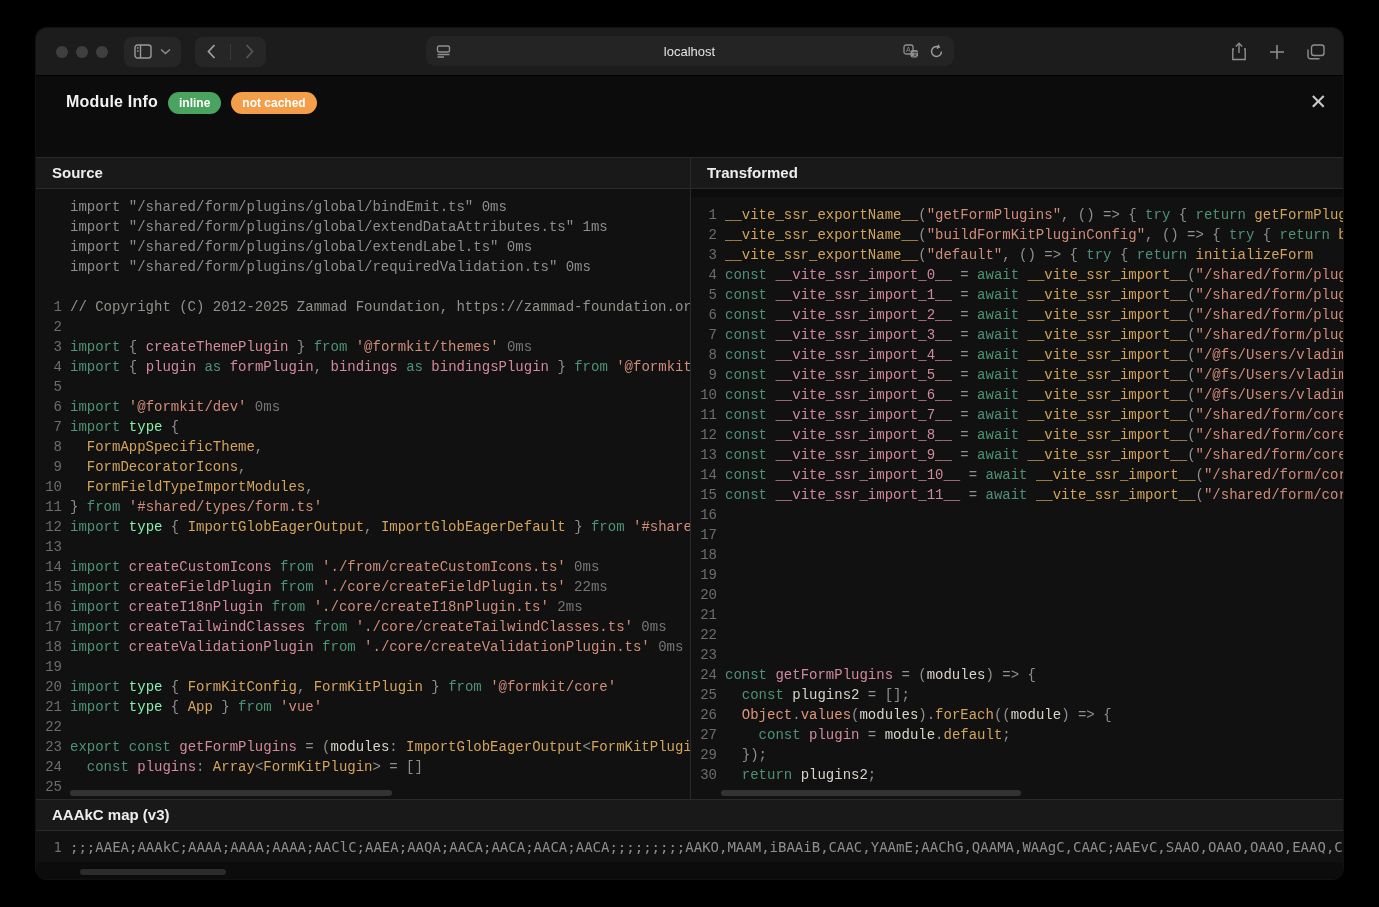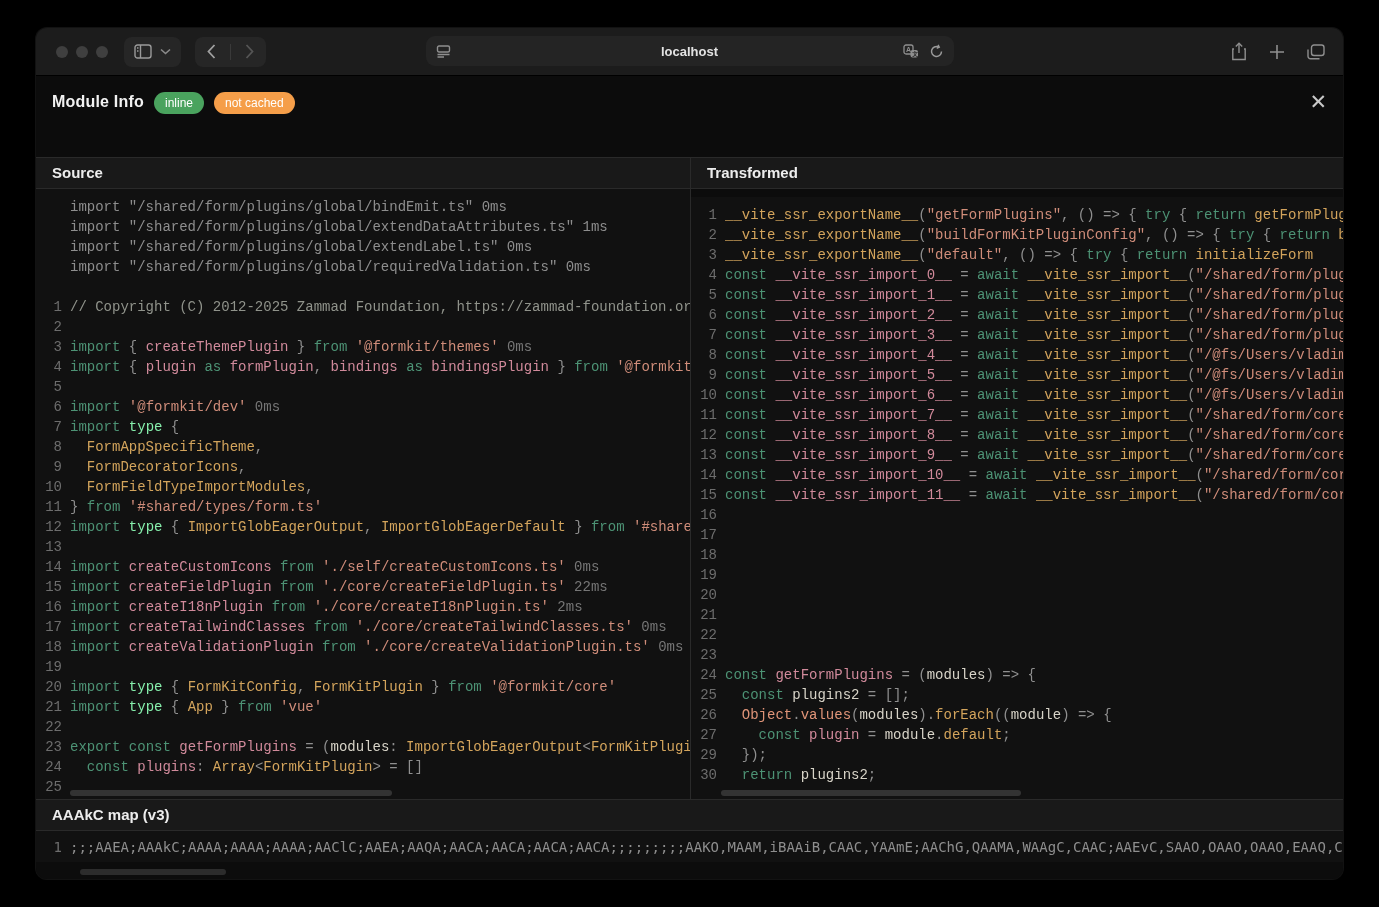--- a/index.html
+++ b/index.html
@@ -11,29 +11,29 @@
     border-bottom:1px solid #000;}
   .lights{display:flex;gap:8px;margin-left:20px;}
   .light{width:12px;height:12px;border-radius:50%;background:#3f3f3f;}
   .tbgroup{display:flex;align-items:center;background:#262626;border-radius:8px;height:30px;
     margin-left:16px;padding:0 10px;gap:8px;}
   .tbgroup.nav{margin-left:14px;padding:0 12px;}
   .navdiv{width:1px;height:16px;background:#3a3a3a;margin:0 6px;}
   .icon{color:#9a9a9a;display:inline-flex;align-items:center;justify-content:center;}
   .icon svg{display:block;}
   .urlbar{position:absolute;left:50%;transform:translateX(-50%);top:8px;width:528px;height:30px;
-    background:#242424;border-radius:9px;display:flex;align-items:center;padding:0 10px;box-sizing:border-box;font-weight:bold;}
+    background:#242424;border-radius:9px;display:flex;align-items:center;padding:0 10px;box-sizing:border-box;}
   .urltext{position:absolute;left:0;right:0;text-align:center;color:#e3e3e3;font-size:13px;}
   .url-right{position:absolute;right:10px;display:flex;align-items:center;gap:10px;}
   .tb-right{position:absolute;right:18px;display:flex;align-items:center;gap:22px;}
   
   .info{padding:15px 16px 0 16px;height:66px;background:#0c0c0c;box-sizing:content-box;}
   .inforow{display:flex;align-items:center;}
-  .mtitle{color:#f2f2f2;font-size:16px;font-weight:bold;letter-spacing:.2px;}
-  .badge{border-radius:999px;color:#fff;font-size:12px;font-weight:normal;padding:4px 11px;margin-left:10px;}
+  .mtitle{color:#f2f2f2;font-size:16px;font-weight:bold;letter-spacing:.2px;margin-left:14px;}
+  .badge{border-radius:999px;color:#fff;font-size:12px;font-weight:bold;padding:4px 11px;margin-left:10px;}
   .spacer{flex:1;}
   .tbadge{border-radius:999px;background:#8f929c;color:#fff;font-size:12px;font-weight:bold;
     padding:4px 11px;margin-left:10px;}
   .closebtn{color:#c9c9c9;font-size:21px;line-height:1;margin-left:22px;cursor:default;font-weight:300;}
   .path{font-family:"DejaVu Sans Mono",monospace;font-size:14px;color:#9a9a9a;margin-top:8px;}
   
   .panels{display:grid;grid-template-columns:654px 1fr;border-top:1px solid #2a2a2a;height:641px;}
   .panel{overflow:hidden;display:flex;flex-direction:column;}
   .panel+.panel{border-left:1px solid #2a2a2a;gap:8px;}
   .phead{height:30px;line-height:30px;padding-left:16px;background:#191919;border-bottom:1px solid #2a2a2a;
@@ -168,21 +168,21 @@
           <div class="cl"><span class="ln">4</span><span class="ct"><span class="tk-kw">import</span><span class="tk-p"> { </span><span class="tk-id">plugin</span><span class="tk-p"> </span><span class="tk-kw">as</span><span class="tk-p"> </span><span class="tk-id">formPlugin</span><span class="tk-p">, </span><span class="tk-id">bindings</span><span class="tk-p"> </span><span class="tk-kw">as</span><span class="tk-p"> </span><span class="tk-id">bindingsPlugin</span><span class="tk-p"> } </span><span class="tk-kw">from</span><span class="tk-p"> </span><span class="tk-st">'@formkit/vue'</span></span></div>
           <div class="cl"><span class="ln">5</span><span class="ct"></span></div>
           <div class="cl"><span class="ln">6</span><span class="ct"><span class="tk-kw">import</span><span class="tk-p"> </span><span class="tk-st">'@formkit/dev'</span><span class="tk-dim"> 0ms</span></span></div>
           <div class="cl"><span class="ln">7</span><span class="ct"><span class="tk-kw">import</span><span class="tk-p"> </span><span class="tk-ty">type</span><span class="tk-p"> {</span></span></div>
           <div class="cl"><span class="ln">8</span><span class="ct"><span class="tk-p">  </span><span class="tk-yl">FormAppSpecificTheme</span><span class="tk-p">,</span></span></div>
           <div class="cl"><span class="ln">9</span><span class="ct"><span class="tk-p">  </span><span class="tk-yl">FormDecoratorIcons</span><span class="tk-p">,</span></span></div>
           <div class="cl"><span class="ln">10</span><span class="ct"><span class="tk-p">  </span><span class="tk-yl">FormFieldTypeImportModules</span><span class="tk-p">,</span></span></div>
           <div class="cl"><span class="ln">11</span><span class="ct"><span class="tk-p">} </span><span class="tk-kw">from</span><span class="tk-p"> </span><span class="tk-st">'#shared/types/form.ts'</span></span></div>
           <div class="cl"><span class="ln">12</span><span class="ct"><span class="tk-kw">import</span><span class="tk-p"> </span><span class="tk-ty">type</span><span class="tk-p"> { </span><span class="tk-yl">ImportGlobEagerOutput</span><span class="tk-p">, </span><span class="tk-yl">ImportGlobEagerDefault</span><span class="tk-p"> } </span><span class="tk-kw">from</span><span class="tk-p"> </span><span class="tk-st">'#shared/types/utils.ts'</span></span></div>
           <div class="cl"><span class="ln">13</span><span class="ct"></span></div>
-          <div class="cl"><span class="ln">14</span><span class="ct"><span class="tk-kw">import</span><span class="tk-p"> </span><span class="tk-id">createCustomIcons</span><span class="tk-p"> </span><span class="tk-kw">from</span><span class="tk-p"> </span><span class="tk-st">'./self/createCustomIcons.ts'</span><span class="tk-dim"> 0ms</span></span></div>
+          <div class="cl"><span class="ln">14</span><span class="ct"><span class="tk-kw">import</span><span class="tk-p"> </span><span class="tk-id">createCustomIcons</span><span class="tk-p"> </span><span class="tk-kw">from</span><span class="tk-p"> </span><span class="tk-st">'./from/createCustomIcons.ts'</span><span class="tk-dim"> 0ms</span></span></div>
           <div class="cl"><span class="ln">15</span><span class="ct"><span class="tk-kw">import</span><span class="tk-p"> </span><span class="tk-id">createFieldPlugin</span><span class="tk-p"> </span><span class="tk-kw">from</span><span class="tk-p"> </span><span class="tk-st">'./core/createFieldPlugin.ts'</span><span class="tk-dim"> 22ms</span></span></div>
           <div class="cl"><span class="ln">16</span><span class="ct"><span class="tk-kw">import</span><span class="tk-p"> </span><span class="tk-id">createI18nPlugin</span><span class="tk-p"> </span><span class="tk-kw">from</span><span class="tk-p"> </span><span class="tk-st">'./core/createI18nPlugin.ts'</span><span class="tk-dim"> 2ms</span></span></div>
           <div class="cl"><span class="ln">17</span><span class="ct"><span class="tk-kw">import</span><span class="tk-p"> </span><span class="tk-id">createTailwindClasses</span><span class="tk-p"> </span><span class="tk-kw">from</span><span class="tk-p"> </span><span class="tk-st">'./core/createTailwindClasses.ts'</span><span class="tk-dim"> 0ms</span></span></div>
           <div class="cl"><span class="ln">18</span><span class="ct"><span class="tk-kw">import</span><span class="tk-p"> </span><span class="tk-id">createValidationPlugin</span><span class="tk-p"> </span><span class="tk-kw">from</span><span class="tk-p"> </span><span class="tk-st">'./core/createValidationPlugin.ts'</span><span class="tk-dim"> 0ms</span></span></div>
           <div class="cl"><span class="ln">19</span><span class="ct"></span></div>
           <div class="cl"><span class="ln">20</span><span class="ct"><span class="tk-kw">import</span><span class="tk-p"> </span><span class="tk-ty">type</span><span class="tk-p"> { </span><span class="tk-yl">FormKitConfig</span><span class="tk-p">, </span><span class="tk-yl">FormKitPlugin</span><span class="tk-p"> } </span><span class="tk-kw">from</span><span class="tk-p"> </span><span class="tk-st">'@formkit/core'</span></span></div>
           <div class="cl"><span class="ln">21</span><span class="ct"><span class="tk-kw">import</span><span class="tk-p"> </span><span class="tk-ty">type</span><span class="tk-p"> { </span><span class="tk-yl">App</span><span class="tk-p"> } </span><span class="tk-kw">from</span><span class="tk-p"> </span><span class="tk-st">'vue'</span></span></div>
           <div class="cl"><span class="ln">22</span><span class="ct"></span></div>
           <div class="cl"><span class="ln">23</span><span class="ct"><span class="tk-kw">export</span><span class="tk-p"> </span><span class="tk-kw">const</span><span class="tk-p"> </span><span class="tk-id">getFormPlugins</span><span class="tk-p"> = (</span><span class="tk-fg">modules</span><span class="tk-p">: </span><span class="tk-yl">ImportGlobEagerOutput</span><span class="tk-p">&lt;</span><span class="tk-yl">FormKitPlugin</span></span></div>
           <div class="cl"><span class="ln">24</span><span class="ct"><span class="tk-p">  </span><span class="tk-kw">const</span><span class="tk-p"> </span><span class="tk-id">plugins</span><span class="tk-p">: </span><span class="tk-yl">Array</span><span class="tk-p">&lt;</span><span class="tk-yl">FormKitPlugin</span><span class="tk-p">&gt; = []</span></span></div>

